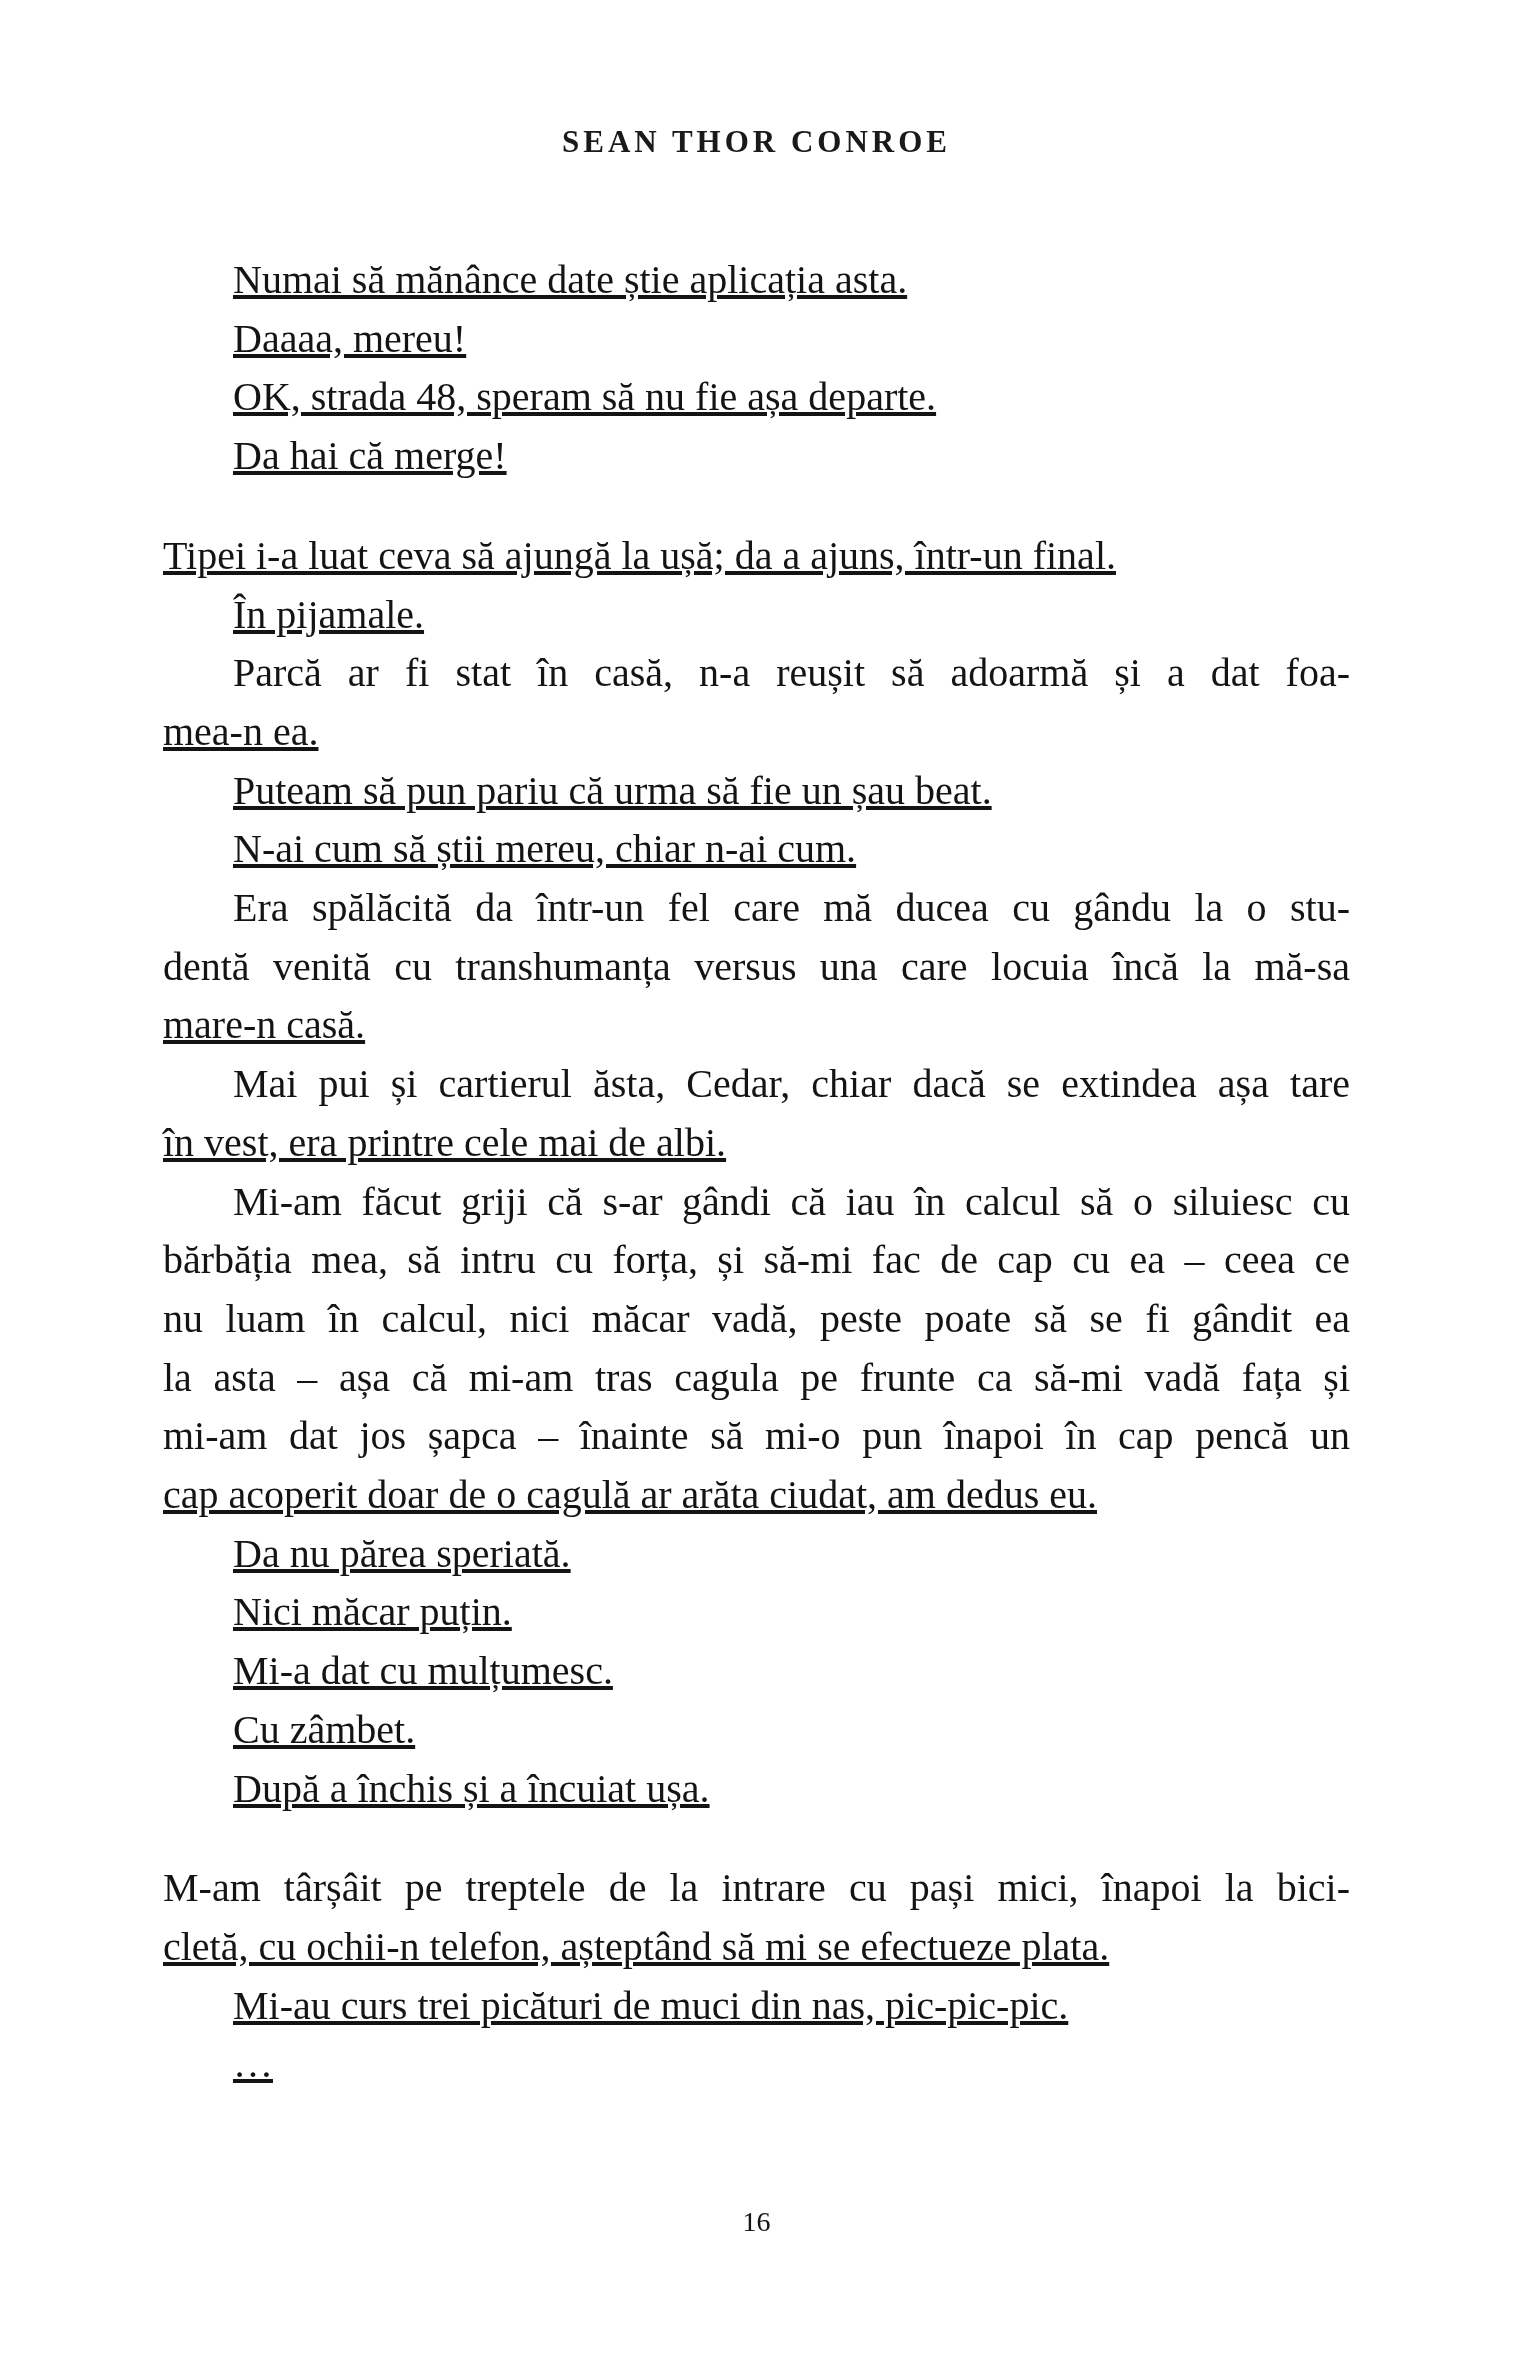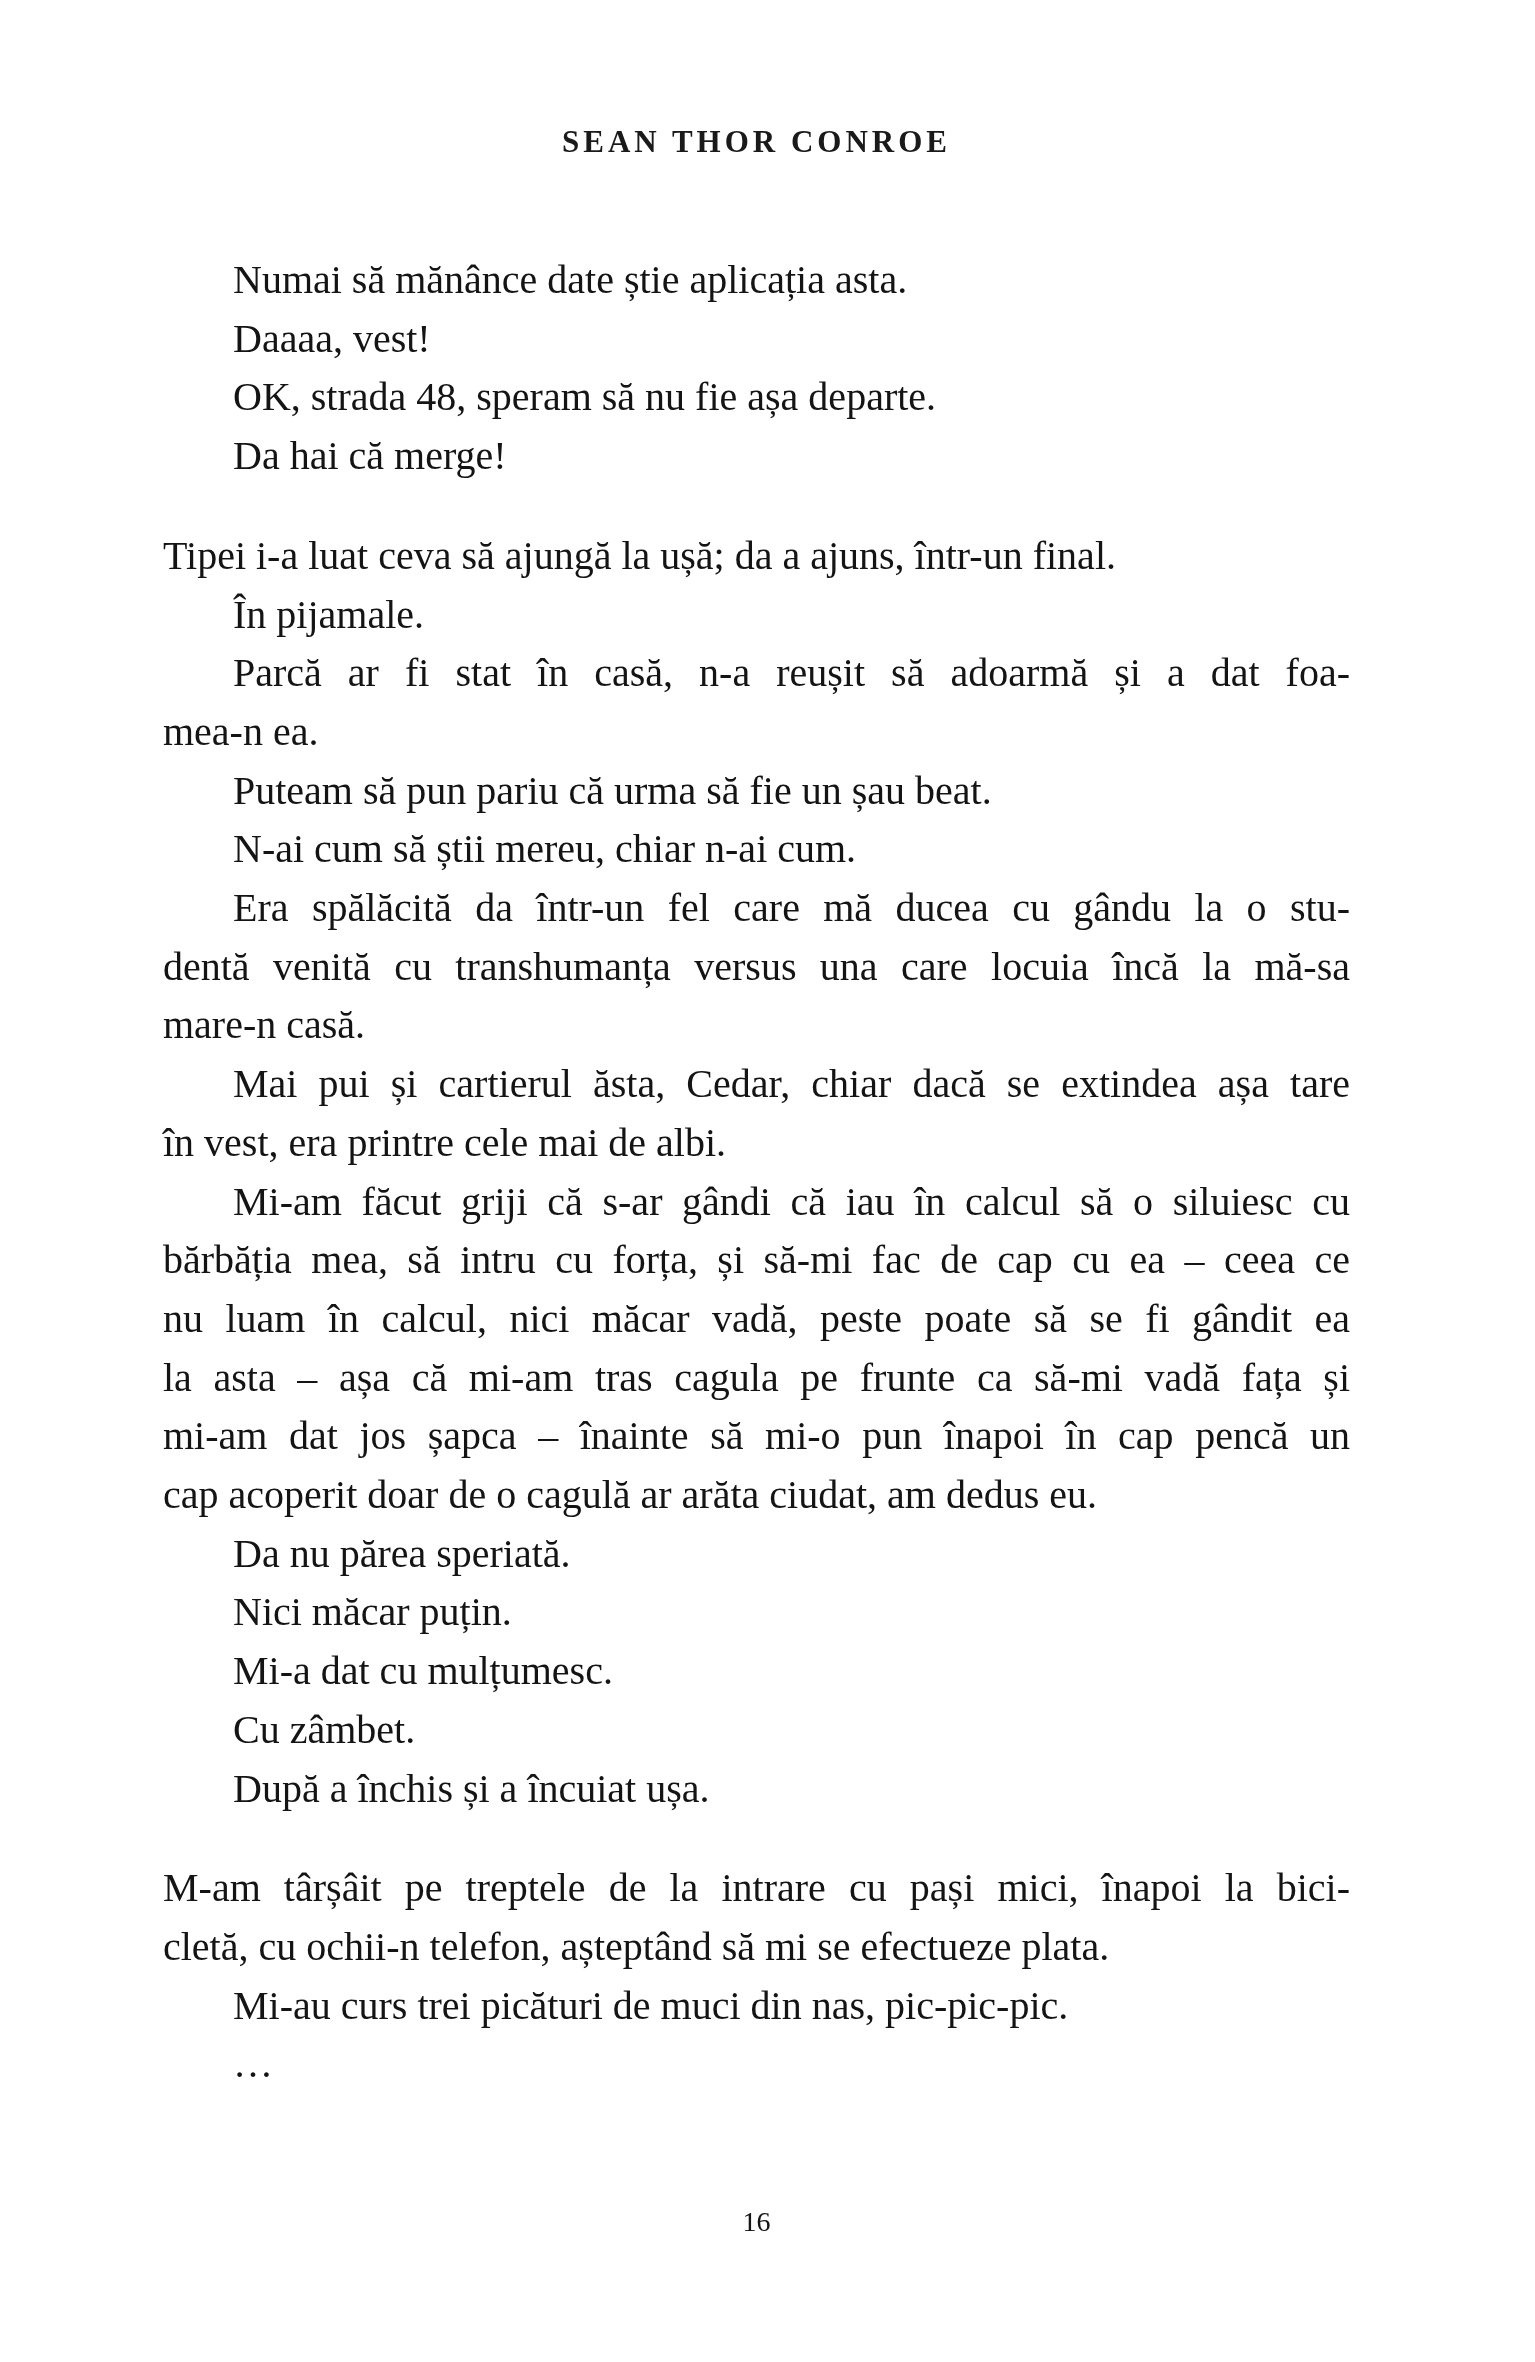--- a/index.html
+++ b/index.html
@@ -44,20 +44,21 @@
   .para.gap {
     margin-top: 41px;
   }
   .line {
     text-align: justify;
     text-align-last: justify;
     white-space: normal;
   }
   .line.last {
     text-align-last: left;
+    text-decoration: underline;
   }
   .line.first-indent {
     text-indent: 70px;
   }
   .page-number {
     position: absolute;
     top: 2206px;
     left: 163px;
     width: 1187px;
     text-align: center;
@@ -69,21 +70,21 @@
 <body>
 
 <div class="page">
   <div class="running-header">SEAN THOR CONROE</div>
 
   <div class="body-text" id="body-text">
       <div class="para">
         <div class="line last first-indent">Numai să mănânce date știe aplicația asta.</div>
       </div>
       <div class="para">
-        <div class="line last first-indent">Daaaa, vest!</div>
+        <div class="line last first-indent">Daaaa, mereu!</div>
       </div>
       <div class="para">
         <div class="line last first-indent">OK, strada 48, speram să nu fie așa departe.</div>
       </div>
       <div class="para">
         <div class="line last first-indent">Da hai că merge!</div>
       </div>
       <div class="para gap">
         <div class="line last">Tipei i-a luat ceva să ajungă la ușă; da a ajuns, într-un final.</div>
       </div>

